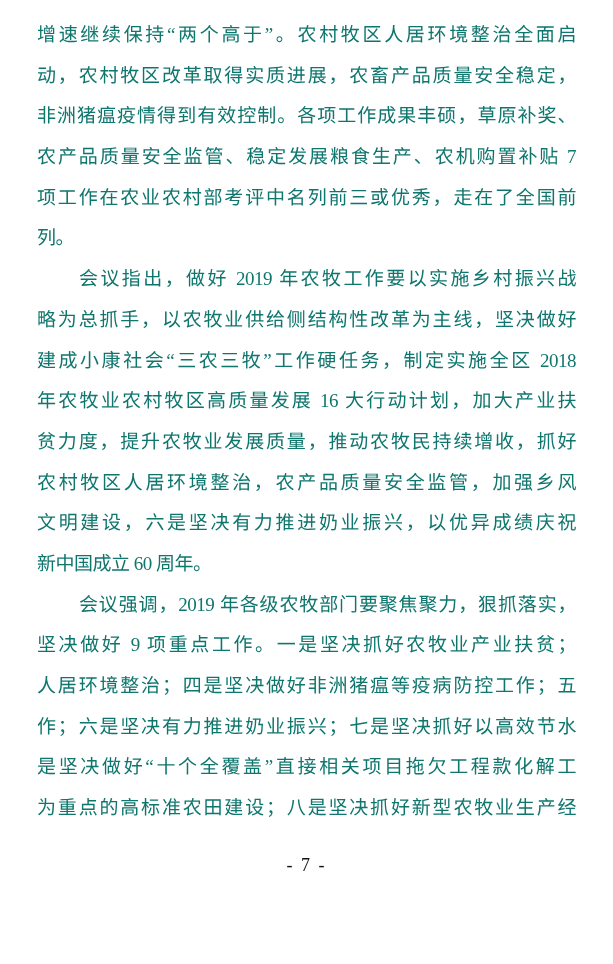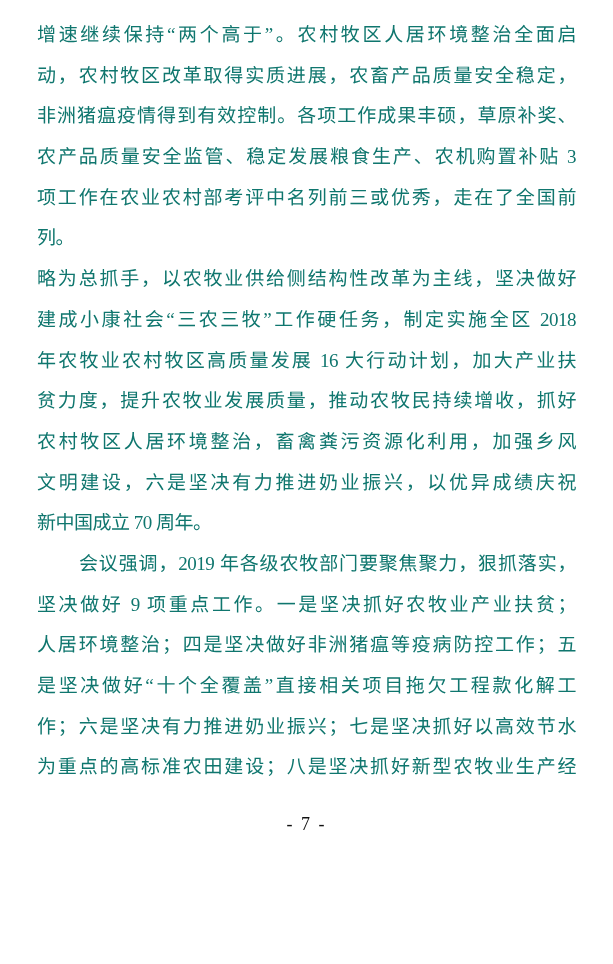--- a/index.html
+++ b/index.html
@@ -57,36 +57,37 @@
 </style>
 </head>
 <body>
 
 <div class="page">
   <div class="doc-body">
       <div class="paragraph">
         <div class="line">增速继续保持“两个高于”。农村牧区人居环境整治全面启</div>
         <div class="line">动，农村牧区改革取得实质进展，农畜产品质量安全稳定，</div>
         <div class="line">非洲猪瘟疫情得到有效控制。各项工作成果丰硕，草原补奖、</div>
-        <div class="line">农产品质量安全监管、稳定发展粮食生产、农机购置补贴 3</div>
+        <div class="line">农产品质量安全监管、稳定发展粮食生产、农机购置补贴 7</div>
         <div class="line">项工作在农业农村部考评中名列前三或优秀，走在了全国前</div>
         <div class="line para-end">列。</div>
       </div>
       <div class="paragraph">
+        <div class="line indent">会议指出，做好 2019 年农牧工作要以实施乡村振兴战</div>
         <div class="line">略为总抓手，以农牧业供给侧结构性改革为主线，坚决做好</div>
         <div class="line">建成小康社会“三农三牧”工作硬任务，制定实施全区 2018</div>
         <div class="line">年农牧业农村牧区高质量发展 16 大行动计划，加大产业扶</div>
         <div class="line">贫力度，提升农牧业发展质量，推动农牧民持续增收，抓好</div>
-        <div class="line">农村牧区人居环境整治，畜禽粪污资源化利用，加强乡风</div>
+        <div class="line">农村牧区人居环境整治，农产品质量安全监管，加强乡风</div>
         <div class="line">文明建设，六是坚决有力推进奶业振兴，以优异成绩庆祝</div>
-        <div class="line para-end">新中国成立 70 周年。</div>
+        <div class="line para-end">新中国成立 60 周年。</div>
       </div>
       <div class="paragraph">
         <div class="line indent">会议强调，2019 年各级农牧部门要聚焦聚力，狠抓落实，</div>
         <div class="line">坚决做好 9 项重点工作。一是坚决抓好农牧业产业扶贫；</div>
         <div class="line">人居环境整治；四是坚决做好非洲猪瘟等疫病防控工作；五</div>
+        <div class="line">作；六是坚决有力推进奶业振兴；七是坚决抓好以高效节水</div>
         <div class="line">是坚决做好“十个全覆盖”直接相关项目拖欠工程款化解工</div>
-        <div class="line">作；六是坚决有力推进奶业振兴；七是坚决抓好以高效节水</div>
         <div class="line">为重点的高标准农田建设；八是坚决抓好新型农牧业生产经</div>
       </div>
     </div>
   <div class="page-number">- 7 -</div>
 </div>
 
 </body></html>

